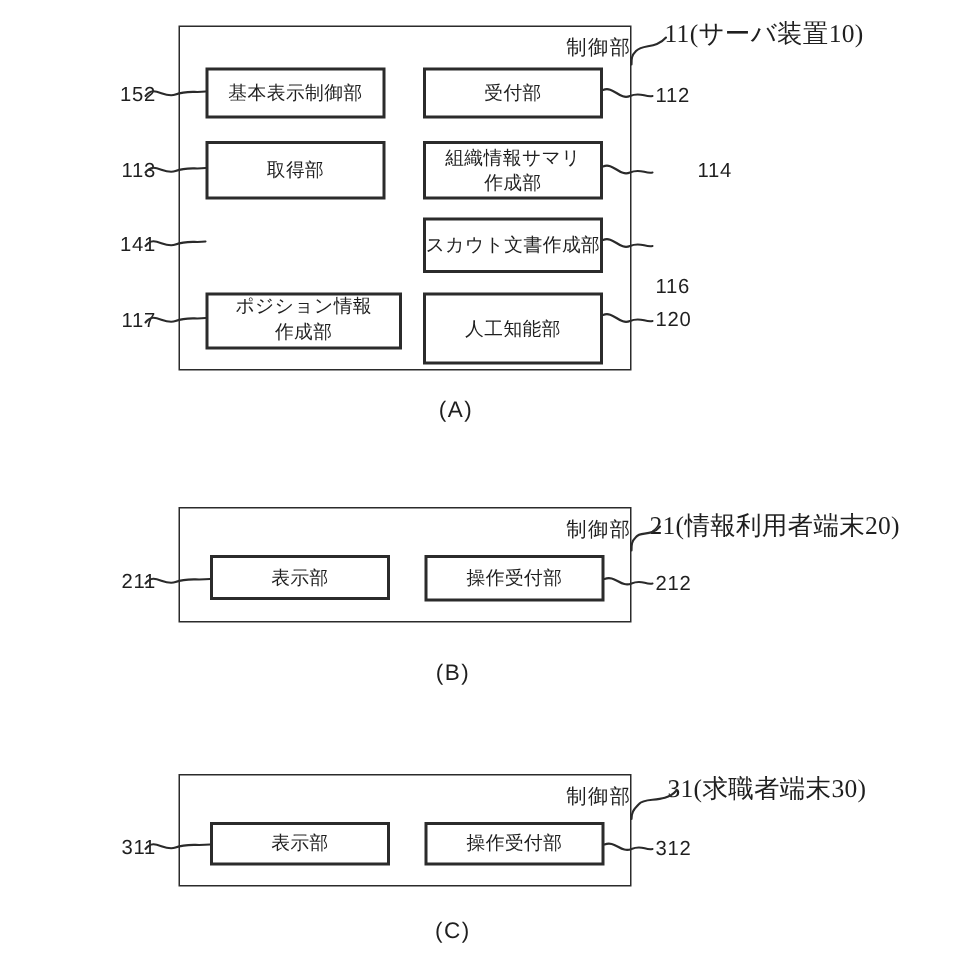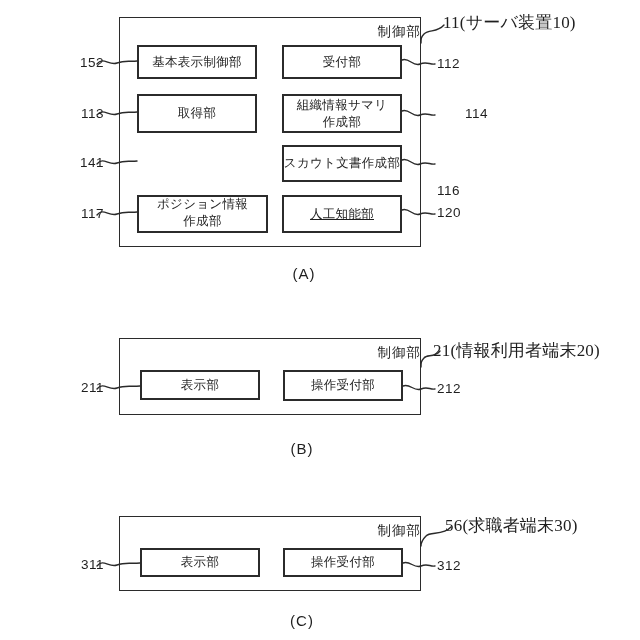--- a/index.html
+++ b/index.html
@@ -61,21 +61,21 @@
     <span class="block-label">組織情報サマリ
 作成部</span>
   </div>
   <div class="inner-box" style="left:282px; top:145px; width:120px; height:37px;align-items:center;">
     <span class="block-label">スカウト文書作成部</span>
   </div>
   <div class="inner-box" style="left:137px; top:195px; width:131px; height:38px;font-family:Liberation Mono, monospace;">
     <span class="block-label">ポジション情報
 作成部</span>
   </div>
-  <div class="inner-box" style="left:282px; top:195px; width:120px; height:38px;text-decoration:underline;">
+  <div class="inner-box" style="left:282px; top:195px; width:120px; height:48px;">
     <span class="block-label">人工知能部</span>
   </div>
 
   <div class="ref-num left" style="left:72px; top:55px; width:32px;">152</div>
   <div class="ref-num left" style="left:72px; top:106px; width:32px;">113</div>
   <div class="ref-num left" style="left:72px; top:155px; width:32px;">141</div>
   <div class="ref-num left" style="left:72px; top:206px; width:32px;">117</div>
   <div class="ref-num" style="left:437px; top:56px;">112</div>
   <div class="ref-num" style="left:437px; top:106px;margin-left:28px;">114</div>
   <div class="ref-num" style="left:437px; top:155px;margin-top:28px;">116</div>
@@ -106,21 +106,21 @@
   <div class="inner-box" style="left:140px; top:548px; width:120px; height:29px;">
     <span class="block-label">表示部</span>
   </div>
   <div class="inner-box" style="left:283px; top:548px; width:120px; height:29px;">
     <span class="block-label">操作受付部</span>
   </div>
 
   <div class="ref-num left" style="left:72px; top:557px; width:32px;">311</div>
   <div class="ref-num" style="left:437px; top:558px;">312</div>
 
-  <div class="ref-label" style="left:445px; top:514px;">56(求職者端末30)</div>
+  <div class="ref-label" style="left:445px; top:514px;">31(求職者端末30)</div>
   <div class="caption" style="left:252px; top:612px; width:100px;">(C)</div>
 
   <svg class="leads" width="640" height="640" viewBox="0 0 640 640">
 
     <path d="M97,64 C103,56 109,66 117,63 C125,60 130,62 137,61"></path>
     <path d="M97,115 C103,107 109,117 117,114 C125,111 130,113 137,112"></path>
     <path d="M97,164 C103,156 109,166 117,163 C125,160 130,162 137,161"></path>
     <path d="M97,215 C103,207 109,217 117,214 C125,211 130,213 137,212"></path>
 
     <path d="M402,60 C409,57 413,67 420,64 C427,61 430,65 435,64"></path>

